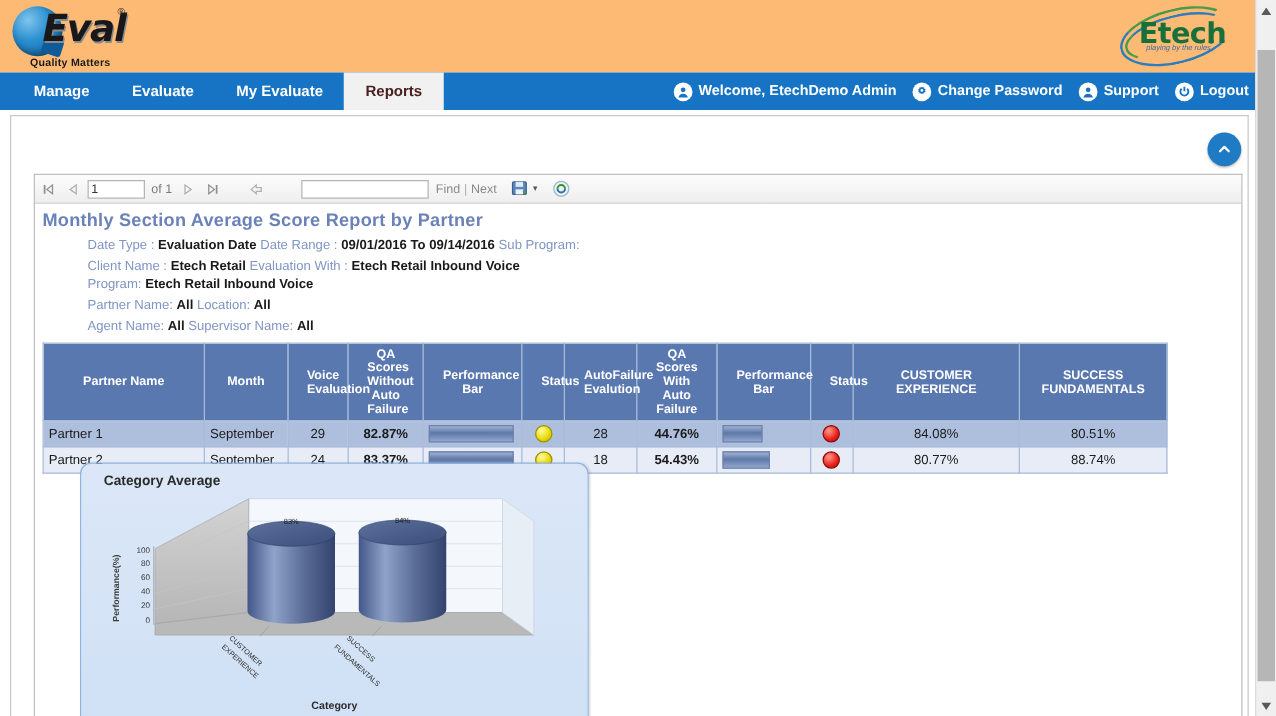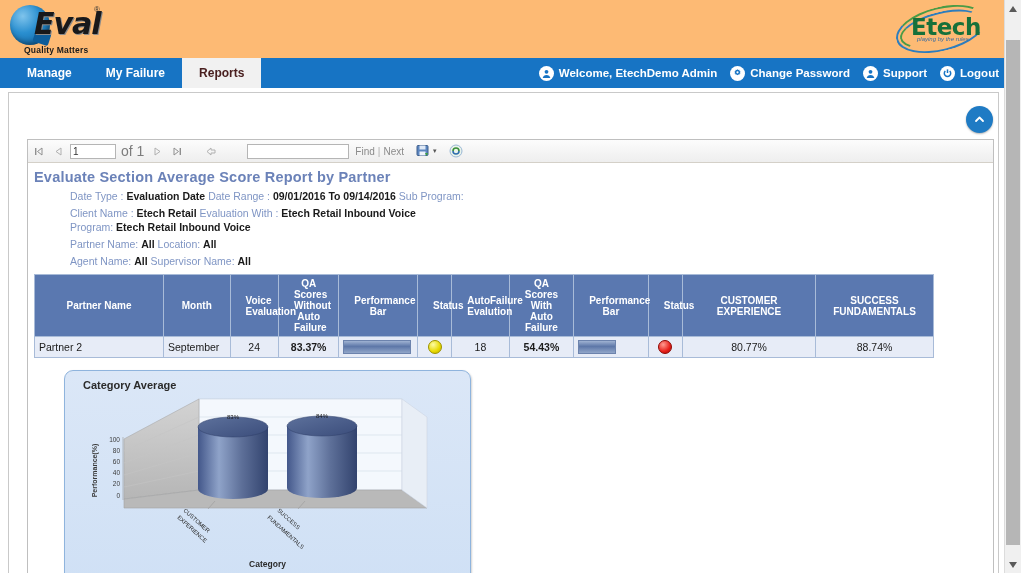--- a/index.html
+++ b/index.html
@@ -71,21 +71,21 @@
   .report-panel{position:absolute;left:18px;top:46px;width:965px;height:520px;border:1px solid #bfbfbf;border-bottom:none;background:#fff;overflow:hidden;}
 
   
   .ssrs-toolbar{
     position:absolute;left:0;top:0;width:100%;height:22px;
     background:linear-gradient(to bottom,#fcfcfc 0%,#eeeeee 100%);
     border-bottom:1px solid #d4d0c8;display:flex;align-items:center;gap:0;
   }
   .tb-btn{width:20px;height:20px;display:flex;align-items:center;justify-content:center;color:#9a9a9a;font-size:9px;cursor:pointer;}
   .tb-page-input{width:40px;height:13px;border:1px solid #b5b5b5;margin:0 2px;font-size:10px;padding:0 2px;color:#333;}
-  .tb-text{font-size:14px;color:#7c7c7c;margin:0 3px;}
+  .tb-text{font-size:10px;color:#7c7c7c;margin:0 3px;}
   .tb-find-input{width:96px;height:13px;border:1px solid #b5b5b5;margin-left:26px;font-size:10px;padding:0 2px;}
   .tb-link{font-size:10px;color:#8a8a8a;margin-left:6px;cursor:pointer;}
   .tb-sep{margin:0 3px;color:#b0b0b0;}
   .tb-icon{margin-left:12px;cursor:pointer;display:flex;align-items:center;}
   .tb-caret{font-size:7px;color:#555;margin-left:3px;cursor:pointer;}
 
   
   .rep-body{position:absolute;left:0;top:22px;width:100%;}
   .rep-title{font-size:14.5px;font-weight:bold;color:#6b82b8;margin:7px 0 4px 6px;letter-spacing:.2px;}
   .rep-line{margin:0 0 3px 6px;font-size:10.5px;line-height:14px;color:#7f95c4;padding-left:36px;}
@@ -157,21 +157,22 @@
     <div class="etech-ring2"></div>
     <div class="etech-word">Etech</div>
     <div class="etech-dot"></div>
     <div class="etech-tag">playing by the rules</div>
   </div>
 </div>
 
 <div class="navbar">
   <div class="nav-left">
     <div class="nav-item">Manage</div>
-    <div class="nav-item">My Failure</div>
+    <div class="nav-item">Evaluate</div>
+    <div class="nav-item">My Evaluate</div>
     <div class="nav-item active">Reports</div>
   </div>
   <div class="nav-right">
     <div class="nav-acct">
       <span class="circ-icon">
         <svg width="11" height="11" viewBox="0 0 11 11">
             <circle cx="5.5" cy="3.8" r="1.9" fill="#1774c4"></circle>
             <path d="M1.7 10 A3.9 3.9 0 0 1 9.3 10 Z" fill="#1774c4"></path>
           </svg>
       </span>
@@ -257,21 +258,21 @@
       <span class="tb-icon">
         <svg width="14" height="14" viewBox="0 0 14 14">
             <circle cx="7" cy="7" r="6" fill="#eaf3ea" stroke="#9ab8d6"></circle>
             <path d="M4 7 A3 3 0 0 1 10 7" stroke="#3a8f3a" stroke-width="1.6" fill="none"></path>
             <path d="M10 7 A3 3 0 0 1 4 7" stroke="#2f6fae" stroke-width="1.6" fill="none"></path>
           </svg>
       </span>
     </div>
 
     <div class="rep-body">
-      <div class="rep-title">Evaluate Section Average Score Report by Partner</div>
+      <div class="rep-title">Monthly Section Average Score Report by Partner</div>
 
       <div class="rep-line">
         <span>Date Type :</span>
         <b>Evaluation Date</b>
         <span>Date Range :</span>
         <b>09/01/2016  To  09/14/2016</b>
         <span>Sub Program:</span>
         <b></b>
       </div>
 
@@ -323,20 +324,42 @@
             <th>Status</th>
             <th>AutoFailure Evalution</th>
             <th>QA Scores With Auto Failure</th>
             <th>Performance Bar</th>
             <th>Status</th>
             <th>CUSTOMER EXPERIENCE</th>
             <th>SUCCESS FUNDAMENTALS</th>
           </tr>
         </thead>
         <tbody>
+          <tr class="row-a">
+            <td class="td-left">Partner 1</td>
+            <td class="td-left">September</td>
+            <td class="td-center">29</td>
+            <td class="td-pct">82.87%</td>
+            <td>
+                <div class="perfbar" style="width:95%"></div>
+              </td>
+            <td>
+                <div class="dot dot-y"></div>
+              </td>
+            <td class="td-center">28</td>
+            <td class="td-pct">44.76%</td>
+            <td>
+                <div class="perfbar" style="width:45%"></div>
+              </td>
+            <td>
+                <div class="dot dot-r"></div>
+              </td>
+            <td class="td-center">84.08%</td>
+            <td class="td-center">80.51%</td>
+          </tr>
           <tr class="row-b">
             <td class="td-left">Partner 2</td>
             <td class="td-left">September</td>
             <td class="td-center">24</td>
             <td class="td-pct">83.37%</td>
             <td>
                 <div class="perfbar" style="width:95%"></div>
               </td>
             <td>
                 <div class="dot dot-y"></div>

